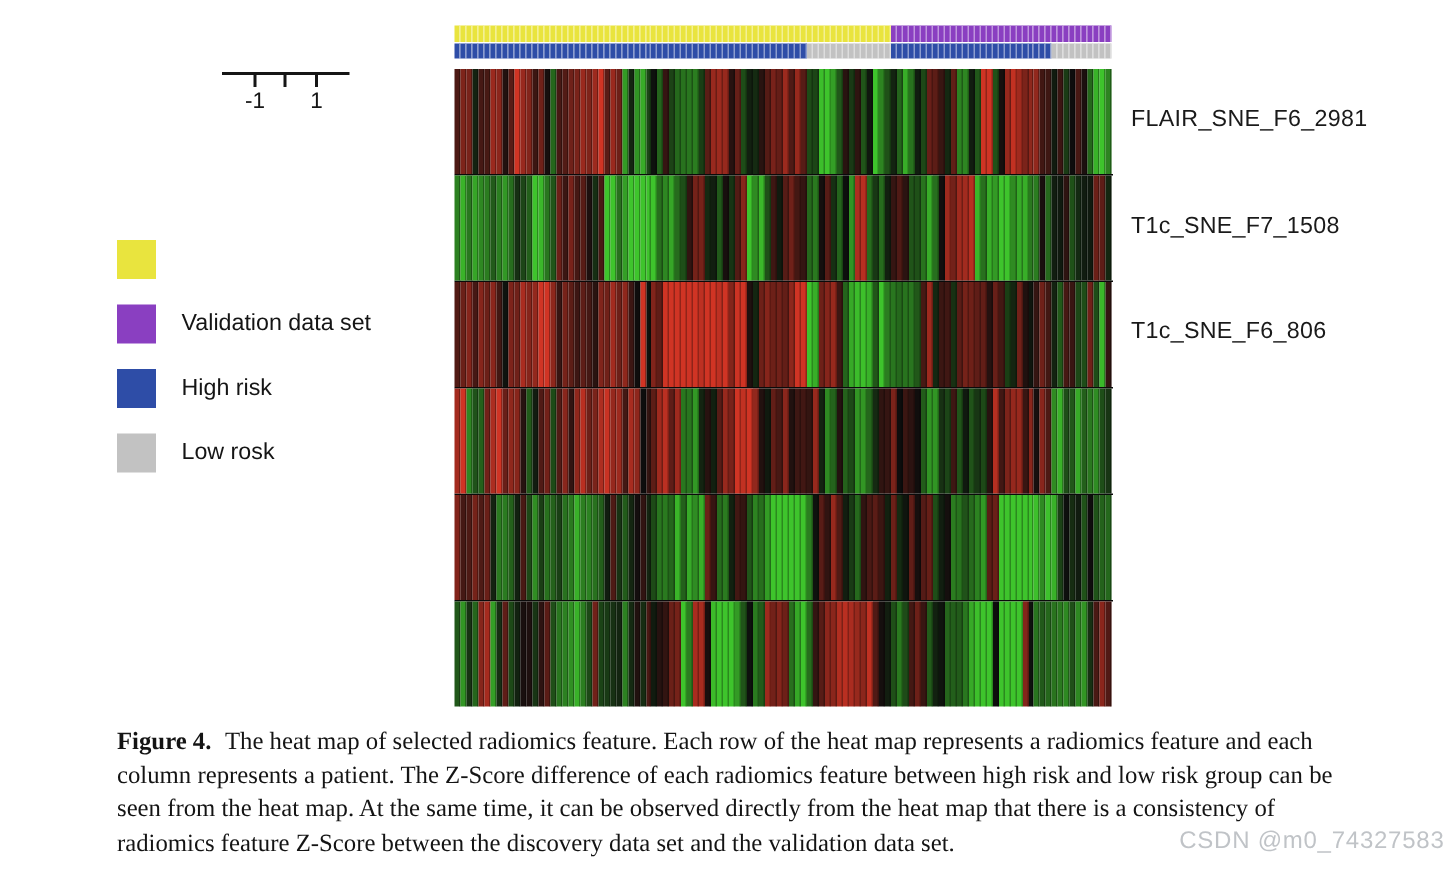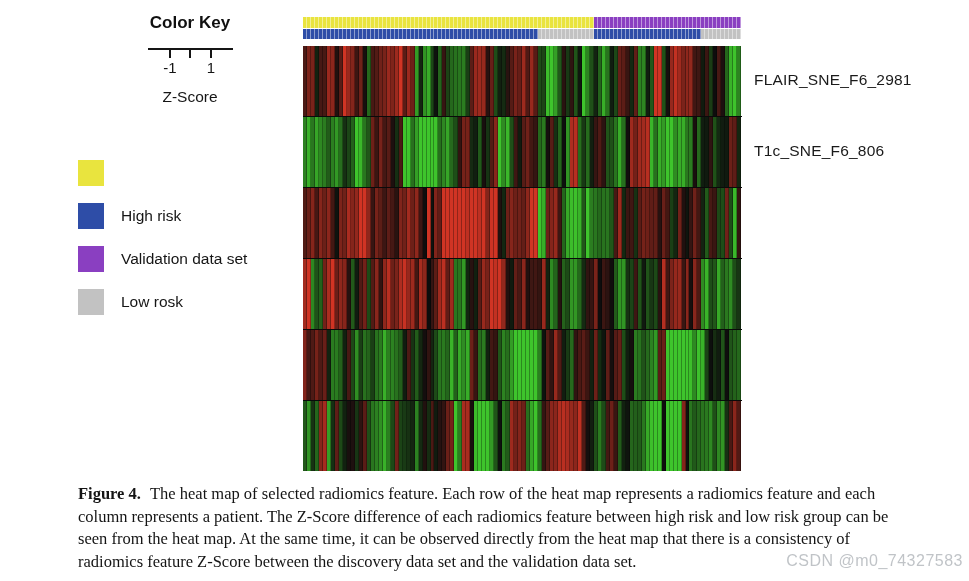--- a/index.html
+++ b/index.html
@@ -39,40 +39,38 @@
   .caption b{font-weight:bold;margin-right:9px;}
   
   .watermark{position:absolute;right:6px;top:552px;font-size:16px;color:#9aa0a6;
              opacity:0.62;font-family:"Liberation Sans",sans-serif;letter-spacing:0.5px;}
 </style>
 </head>
 <body>
 
 <div class="stage">
 
-  <div class="ck-title">Color Key</div>
   <div class="ck-axis"></div>
   <div class="ck-tick" style="left:169px;"></div>
   <div class="ck-tick" style="left:189px;"></div>
   <div class="ck-tick" style="left:210px;"></div>
   <div class="ck-ticklabel" style="left:155px;">-1</div>
   <div class="ck-ticklabel" style="left:196px;">1</div>
-  <div class="ck-axislabel">Z-Score</div>
 
   <div class="legend" id="legend">
       <div class="legend-item">
         <div class="legend-swatch" style="background: rgb(233, 228, 62);"></div>
       </div>
       <div class="legend-item">
+        <div class="legend-swatch" style="background: rgb(138, 63, 193);"></div>
+        <div class="legend-label">Validation data set</div>
+      </div>
+      <div class="legend-item">
         <div class="legend-swatch" style="background: rgb(46, 77, 167);"></div>
         <div class="legend-label">High risk</div>
-      </div>
-      <div class="legend-item">
-        <div class="legend-swatch" style="background: rgb(138, 63, 193);"></div>
-        <div class="legend-label">Validation data set</div>
       </div>
       <div class="legend-item">
         <div class="legend-swatch" style="background: rgb(194, 194, 194);"></div>
         <div class="legend-label">Low rosk</div>
       </div>
     </div>
 
   <div class="hm-wrap">
     <div class="ann-row ds" id="ann-dataset">
         <div class="ann-cell" style="background: rgb(233, 228, 62);"></div>
@@ -969,19 +967,20 @@
           <div class="hm-cell" style="background: rgb(23, 49, 19);"></div>
           <div class="hm-cell" style="background: rgb(74, 25, 20);"></div>
           <div class="hm-cell" style="background: rgb(138, 38, 28);"></div>
           <div class="hm-cell" style="background: rgb(80, 26, 21);"></div>
         </div>
       </div>
   </div>
 
   <div class="row-labels" id="row-labels">
       <div class="row-label">FLAIR_SNE_F6_2981</div>
+      <div class="row-label">T1c_SNE_F7_1508</div>
       <div class="row-label">T1c_SNE_F6_806</div>
     </div>
 
   <div class="caption"><b>Figure 4.</b><span>The heat map of selected radiomics feature. Each row of the heat map represents a radiomics feature and each column represents a patient. The Z-Score difference of each radiomics feature between high risk and low risk group can be seen from the heat map. At the same time, it can be observed directly from the heat map that there is a consistency of radiomics feature Z-Score between the discovery data set and the validation data set.</span></div>
 
   <div class="watermark">CSDN @m0_74327583</div>
 </div>
 
 </body></html>

